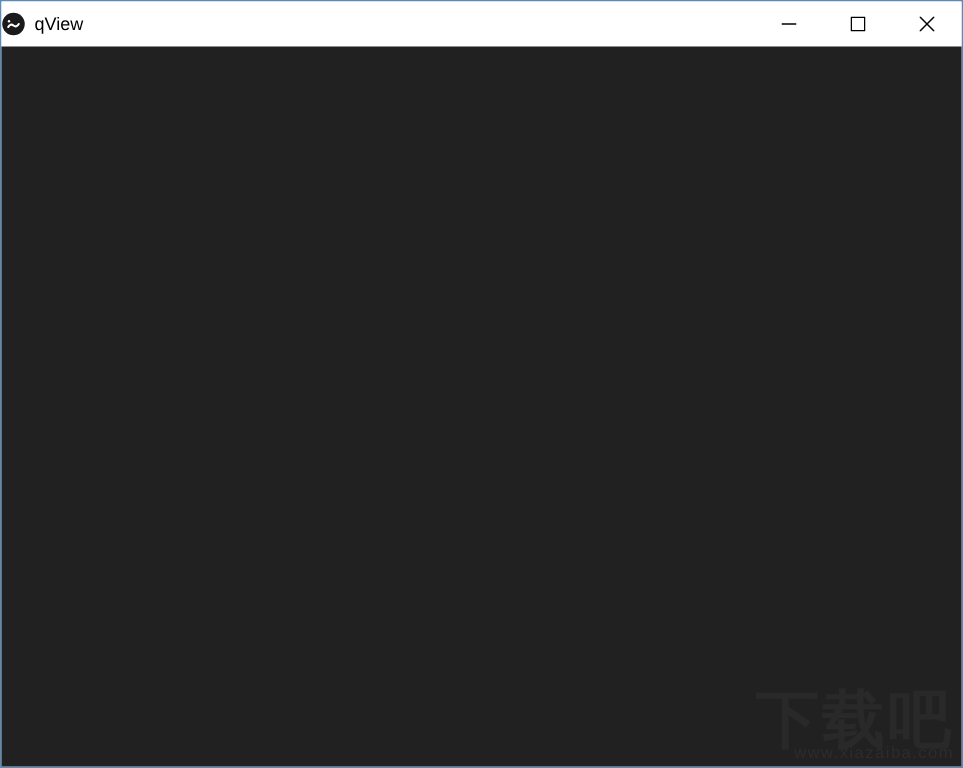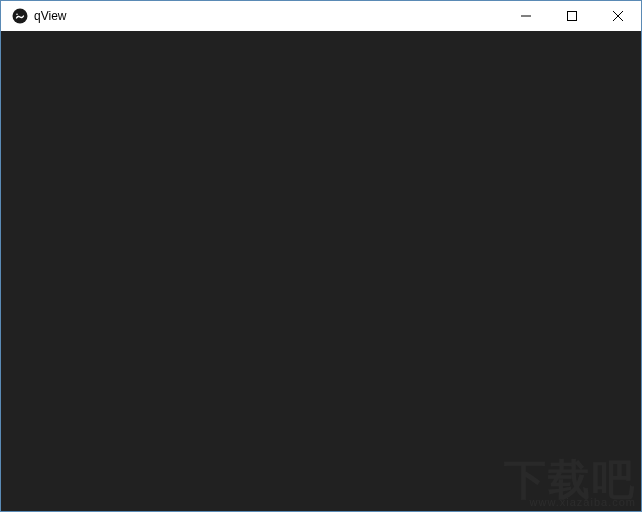--- a/index.html
+++ b/index.html
@@ -20,21 +20,21 @@
       background: #fff;
       border: 1px solid #5a8ab5;
       display: flex;
       flex-direction: column;
     }
     .titlebar {
       height: 30px;
       background: #ffffff;
       display: flex;
       align-items: center;
-      padding-left: 11px;
+      padding-left: 0;
       user-select: none;
     }
     .app-icon {
       width: 16px;
       height: 16px;
       margin-right: 6px;
       display: flex;
       align-items: center;
       justify-content: center;
     }

